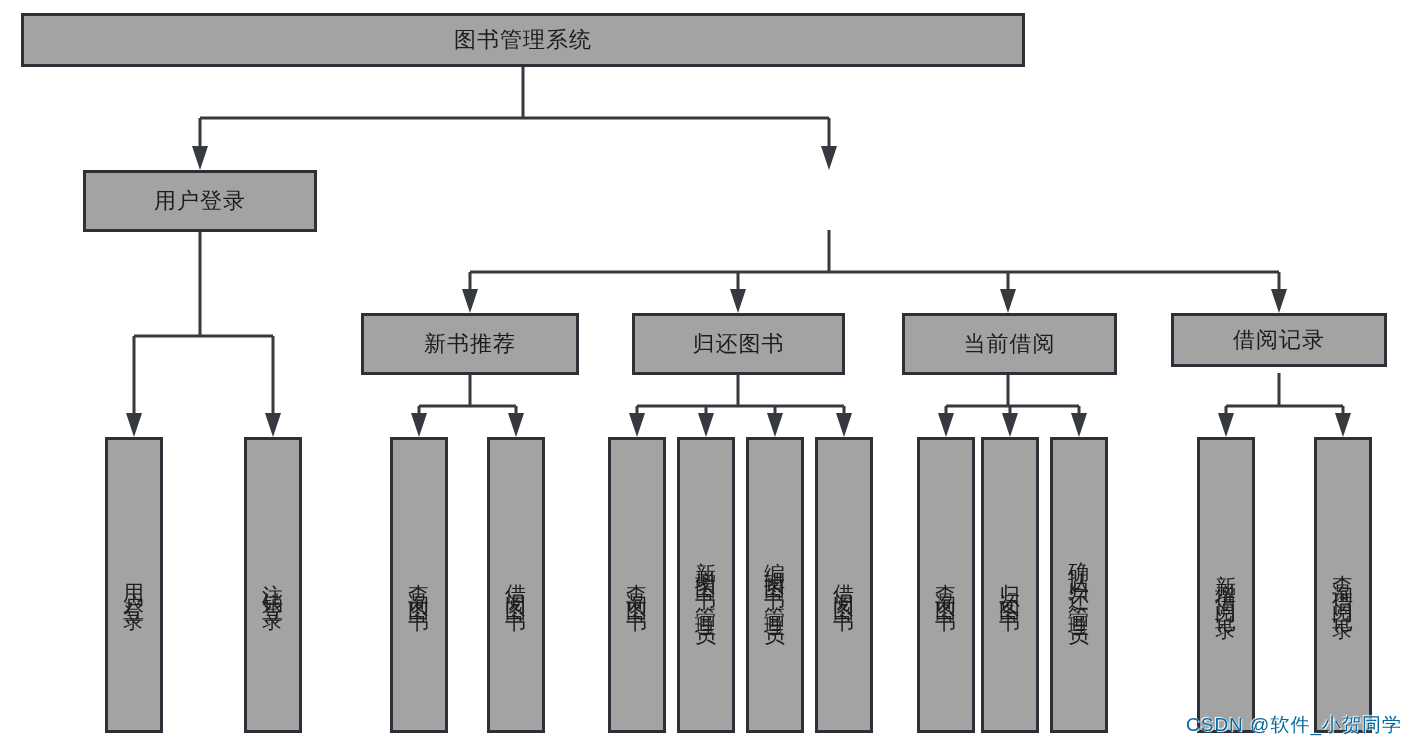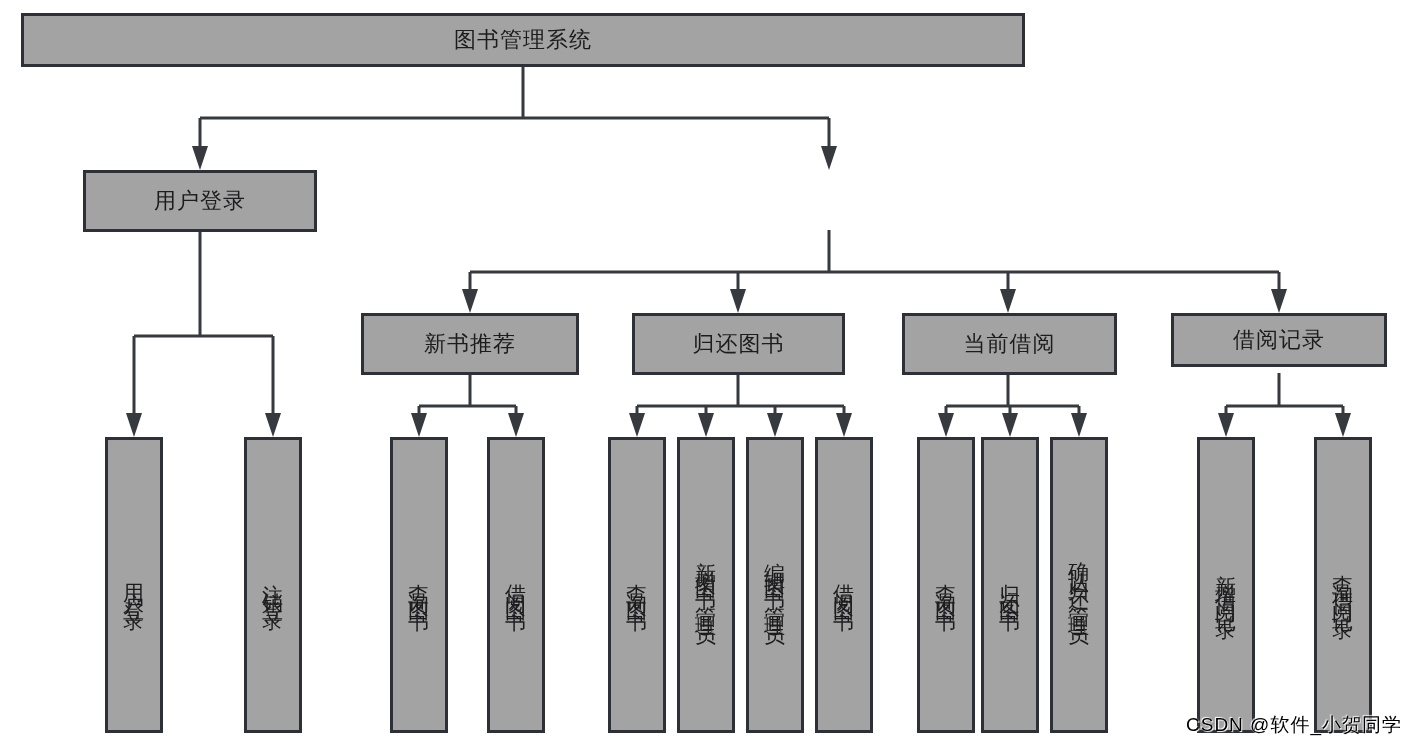--- a/index.html
+++ b/index.html
@@ -56,21 +56,21 @@
     line-height: 1;
     white-space: nowrap;
   }
   #watermark {
     position: absolute;
     left: 1186px;
     top: 712px;
     z-index: 5;
     font-size: 19px;
     letter-spacing: 1px;
-    color: #000000;
+    color: #0369a1;
     text-shadow: 1px 1px 1px #ffffff, -1px -1px 1px #ffffff;
     white-space: nowrap;
   }
 </style>
 </head>
 <body>
 
 <div id="canvas">
 
   <svg id="wires" viewBox="0 0 1405 747" xmlns="http://www.w3.org/2000/svg">

